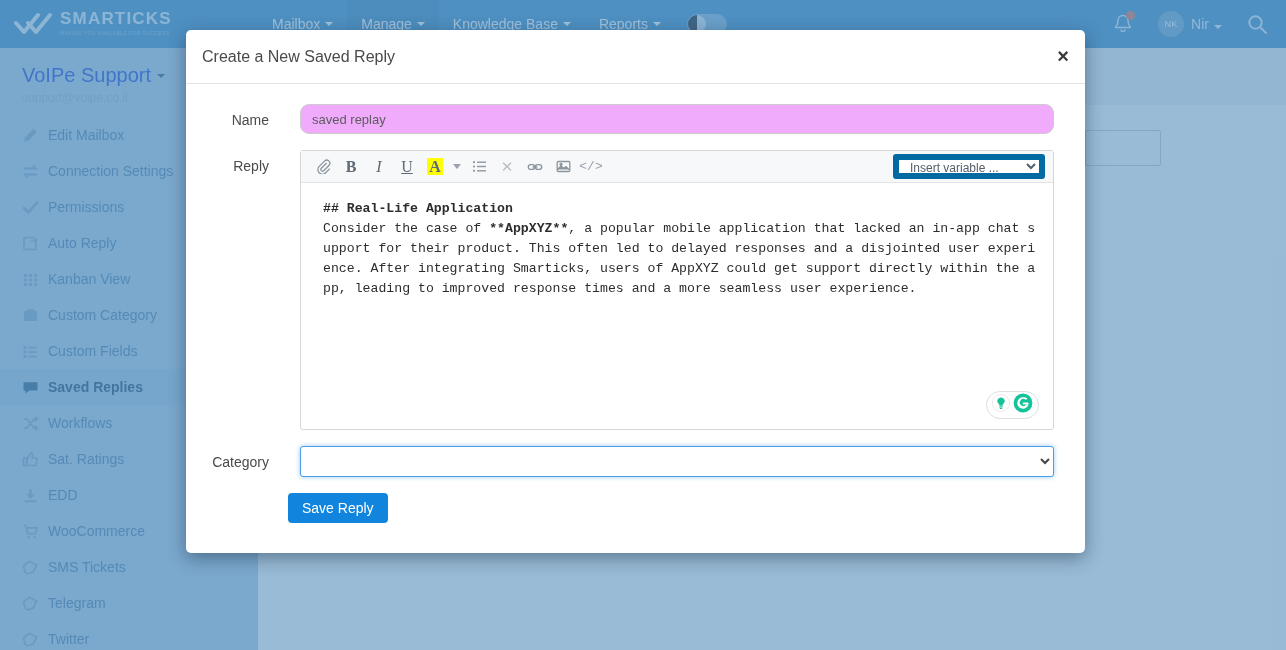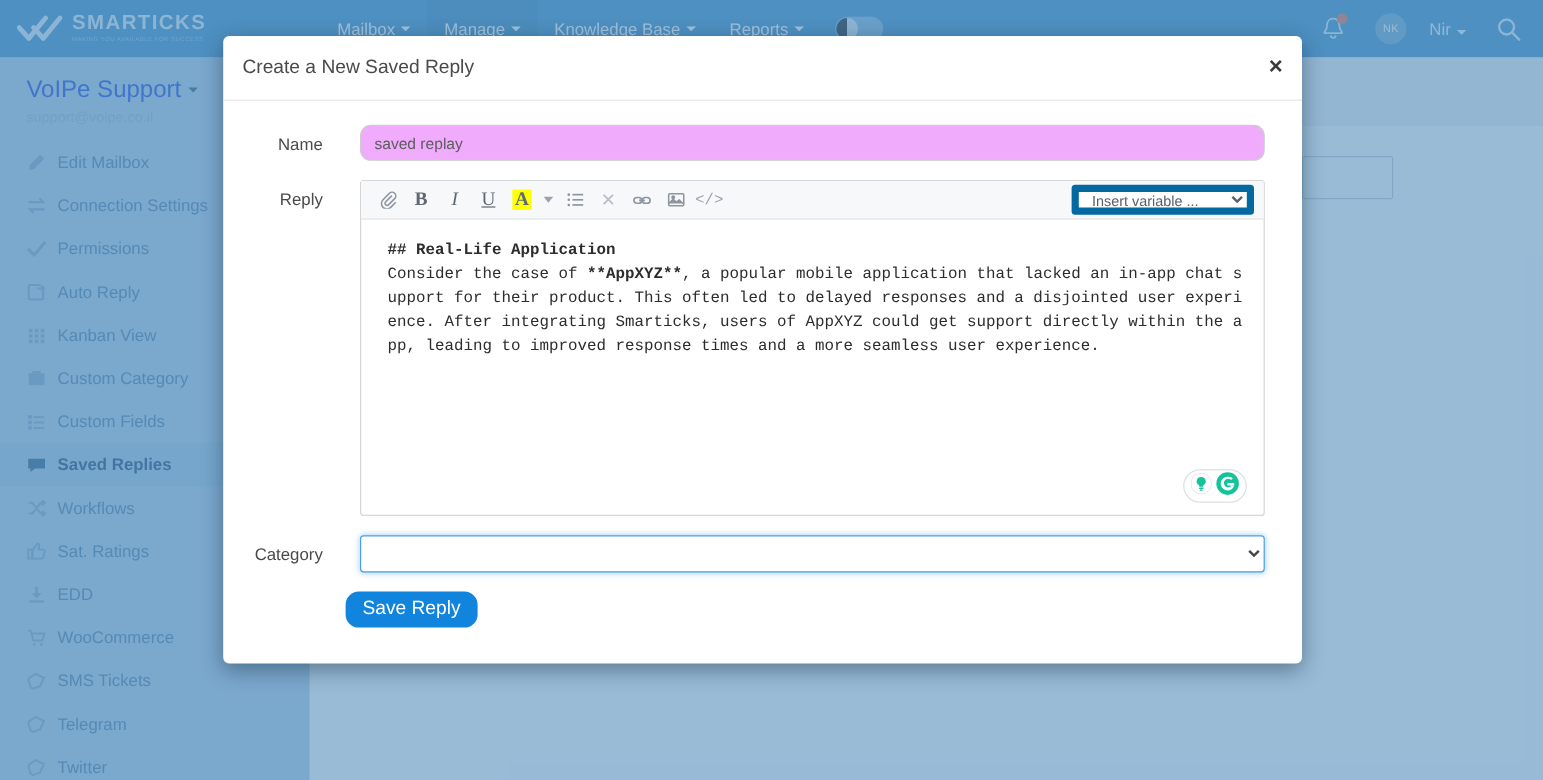--- a/index.html
+++ b/index.html
@@ -10,21 +10,21 @@
     font-family: "Liberation Sans", sans-serif;
     background: #ffffff;
   }
 
   #app { position: relative; width: 1286px; height: 650px; overflow: hidden; }
 
   
   .topnav {
     position: absolute; left: 0; top: 0; width: 1286px; height: 48px;
     background: #3c8dc5;
-    display: flex; align-items: center; gap: 9px;
+    display: flex; align-items: center;
   }
   .brand {
     width: 258px; height: 48px; display: flex; align-items: center;
     padding-left: 14px; flex: 0 0 258px;
   }
   .brand-mark { width: 38px; height: 24px; margin-right: 8px; flex: 0 0 38px; }
   .brand-text { display: flex; flex-direction: column; justify-content: center; }
   .brand-name {
     color: #cfe3f2; font-size: 17px; font-weight: bold; letter-spacing: 1.2px;
     line-height: 17px;
@@ -58,21 +58,21 @@
     padding-right: 18px; height: 48px;
   }
   .bell-wrap { position: relative; width: 26px; height: 26px; margin-right: 22px; cursor: pointer; }
   .bell-dot {
     position: absolute; right: 1px; top: 0px; width: 9px; height: 9px;
     border-radius: 50%; background: #d9725f;
   }
   .avatar {
     width: 26px; height: 26px; border-radius: 50%; background: #6ba4d0;
     color: #e8f2fa; font-size: 9px; display: flex; align-items: center;
-    justify-content: center; margin-right: 19px; letter-spacing: 0.3px;
+    justify-content: center; margin-right: 7px; letter-spacing: 0.3px;
   }
   .user-name { color: #d7e9f6; font-size: 14px; cursor: pointer; }
   .search-btn { margin-left: 24px; cursor: pointer; display: flex; align-items: center; }
 
   
   .sidebar {
     position: absolute; left: 0; top: 48px; width: 258px; height: 602px;
     background: #a6c6e0; overflow: hidden;
   }
   .mailbox-title {
@@ -190,21 +190,21 @@
 
   .select-ctl {
     width: 100%; height: 31px; border: 1px solid #4a9ee8; border-radius: 3px;
     background: #fff; font-size: 13px; color: #444; padding: 0 6px;
     font-family: "Liberation Sans", sans-serif; outline: none;
     box-shadow: 0 0 5px rgba(74, 158, 232, 0.55);
   }
 
   .save-btn {
     margin-left: 86px; background: #1184dd; color: #fff; border: none;
-    border-radius: 11px; font-size: 16px; padding: 0 14px; height: 30px;
+    border-radius: 4px; font-size: 14px; padding: 0 14px; height: 30px;
     cursor: pointer; font-family: "Liberation Sans", sans-serif;
   }
 </style>
 </head>
 <body>
 
 <div id="app">
 
   <div class="topnav">
     <div class="brand">

